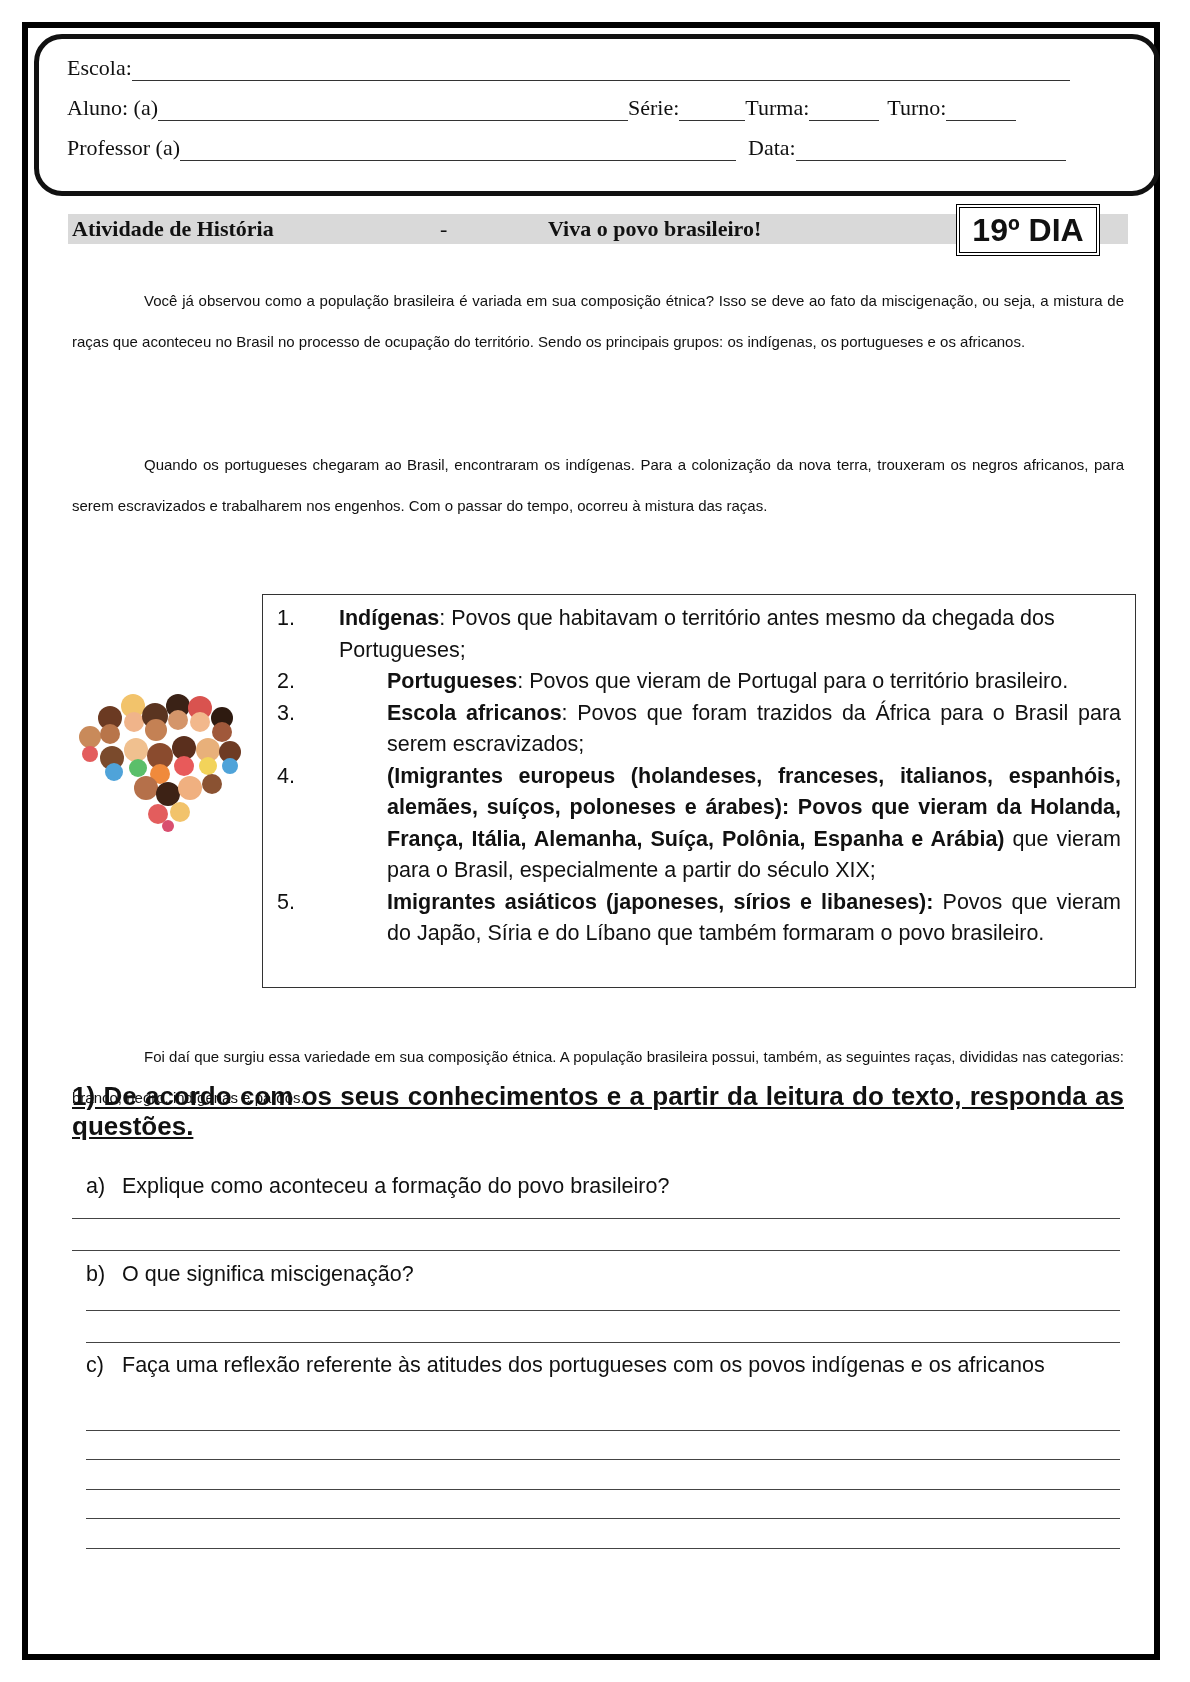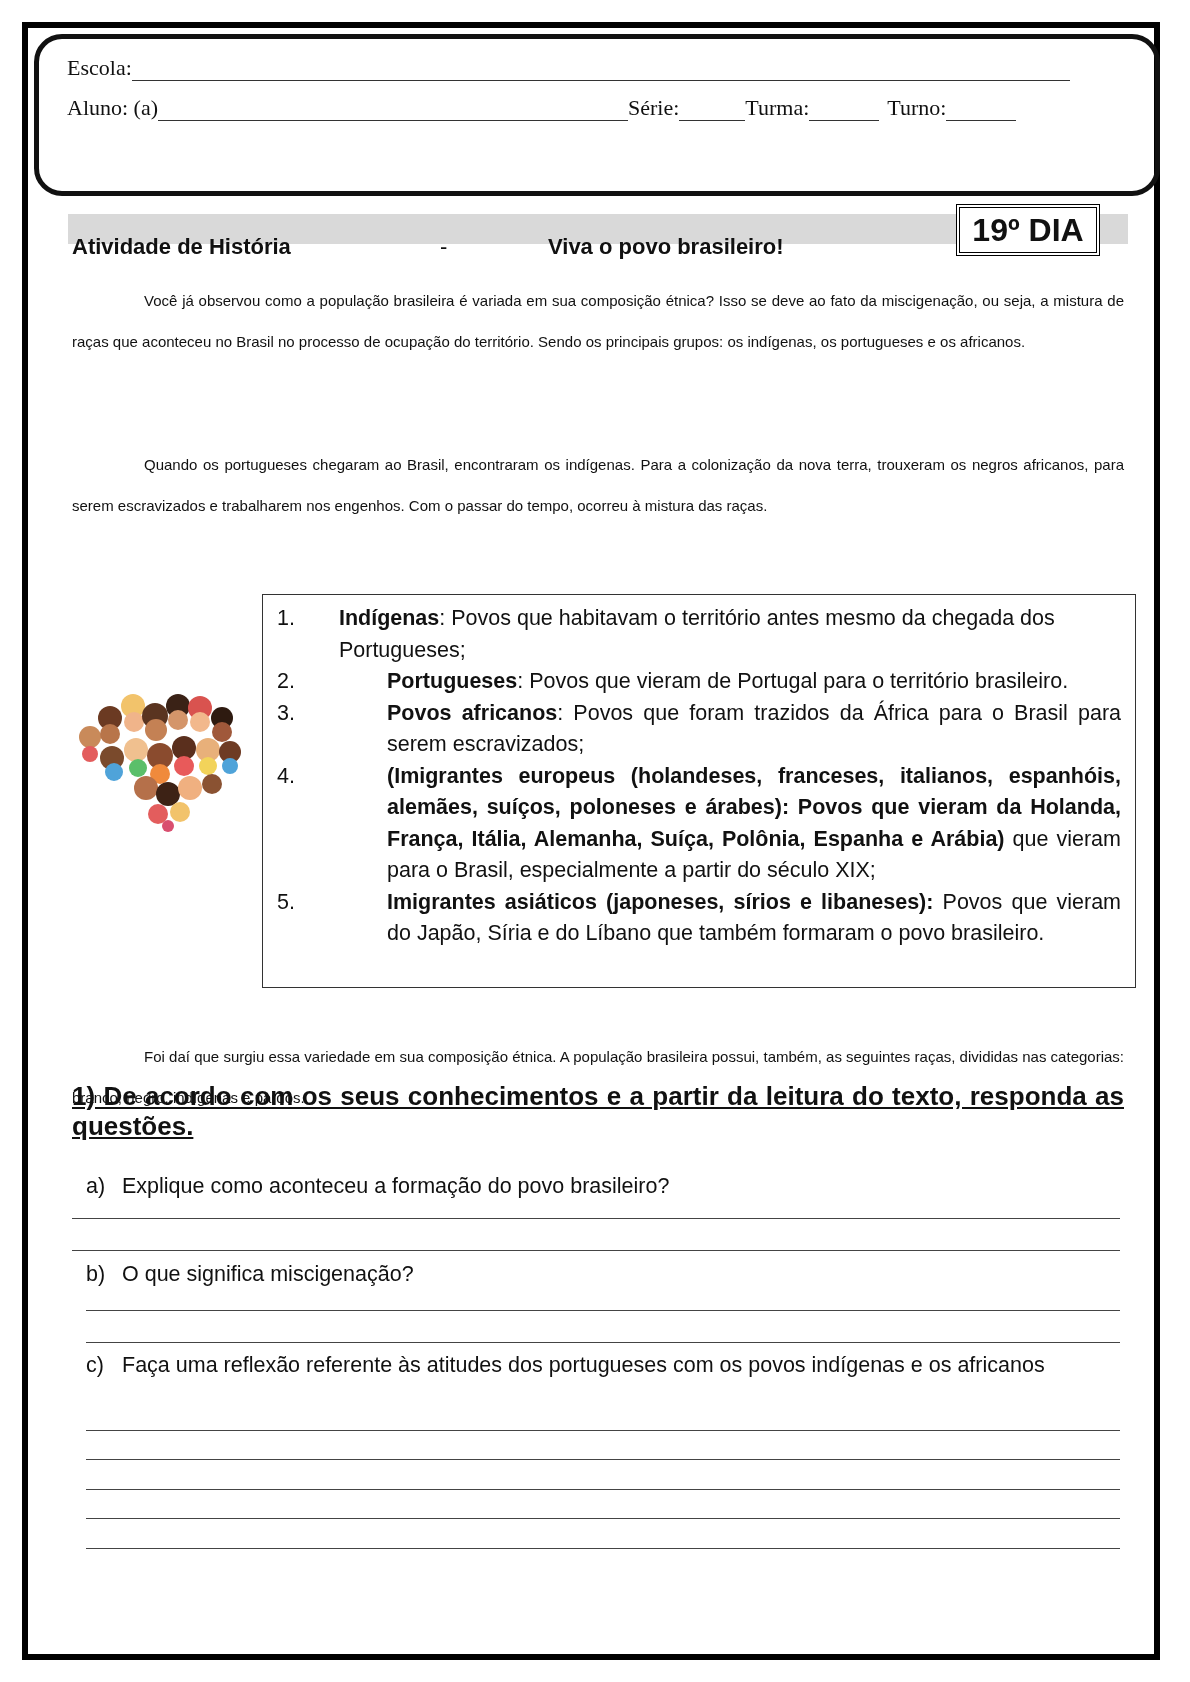--- a/index.html
+++ b/index.html
@@ -2,21 +2,21 @@
 <html><head>
 <meta charset="utf-8">
 <style>
   html, body { margin:0; padding:0; background:#fff; }
   body { width:1190px; height:1682px; position:relative; overflow:hidden; font-family:"Liberation Sans", sans-serif; color:#111; }
   .page-border { position:absolute; left:22px; top:22px; width:1138px; height:1638px; border:6px solid #000; box-sizing:border-box; }
   .header-box { position:absolute; left:34px; top:34px; width:1126px; height:162px; border:5px solid #111; border-radius:28px; box-sizing:border-box; font-family:"Liberation Serif", serif; font-size:22px; }
   .hrow { position:absolute; left:28px; display:flex; align-items:flex-end; white-space:nowrap; }
   .hrow .line { border-bottom:1.5px solid #333; display:inline-block; height:20px; }
   .title-bar { position:absolute; left:68px; top:214px; width:1060px; height:30px; background:#d9d9d9; font-weight:bold; font-size:22px; }
-  .title-bar span { position:absolute; top:20px; }
+  .title-bar span { position:absolute; top:2px;font-family:Liberation Serif, serif; }
   .day-box { position:absolute; left:956px; top:204px; width:144px; height:52px; border:3px double #000; border-width:4px; border-style:double; background:#fff; font-weight:bold; font-size:32px; display:flex; align-items:center; justify-content:center; box-sizing:border-box; }
   .para { position:absolute; left:72px; width:1052px; font-size:15px; line-height:41px; text-align:justify; }
   .indent { text-indent:72px; }
   .list-box { position:absolute; left:262px; top:594px; width:874px; height:394px; border:1.5px solid #333; box-sizing:border-box; padding:8px 14px 0 14px; font-size:21.5px; line-height:31.5px; }
   .li { display:flex; }
   .li .num { width:72px; flex:none; }
   .li .txt { flex:1; text-align:justify;margin-left:38px; }
   .illustration { position:absolute; left:76px; top:692px; width:170px; height:140px; }
   .q-title { position:absolute; left:72px; top:1081px; width:1052px; font-weight:bold; font-size:26px; line-height:30px; text-align:justify;text-decoration:underline; }
   .question { position:absolute; left:86px; width:1038px; font-size:21.5px; line-height:31px; display:flex; }
@@ -36,20 +36,26 @@
   </div>
   <div class="hrow" style="top:56px;">
     <span>Aluno: (a)</span>
     <span class="line" style="width:470px;"></span>
     <span>Série:</span>
     <span class="line" style="width:66px;"></span>
     <span>Turma:</span>
     <span class="line" style="width:70px;margin-right:8px;"></span>
     <span>Turno:</span>
     <span class="line" style="width:70px;"></span>
+  </div>
+  <div class="hrow" style="top:96px;">
+    <span>Professor (a)</span>
+    <span class="line" style="width:556px;margin-right:12px;"></span>
+    <span>Data:</span>
+    <span class="line" style="width:270px;"></span>
   </div>
 </div>
 
 <div class="title-bar">
   <span style="left:4px;">Atividade de História</span>
   <span style="left:372px;font-weight:normal;">-</span>
   <span style="left:480px;">Viva o povo brasileiro!</span>
 </div>
 <div class="day-box">
   <span>19º DIA</span>
@@ -102,21 +108,21 @@
   <div class="li">
     <span style="white-space:nowrap;">1.</span>&nbsp;
     <span class="txt" style="text-align:left;"><b>Indígenas</b><span>: Povos que habitavam o território antes mesmo da chegada dos Portugueses;</span></span>
   </div>
   <div class="li">
     <span class="num">2.</span>
     <span class="txt"><b>Portugueses</b><span>: Povos que vieram de Portugal para o território brasileiro.</span></span>
   </div>
   <div class="li">
     <span class="num">3.</span>
-    <span class="txt"><b>Povos africanos</b><span>: Povos que foram trazidos da África para o Brasil para serem escravizados;</span></span>
+    <span class="txt"><b>Escola africanos</b><span>: Povos que foram trazidos da África para o Brasil para serem escravizados;</span></span>
   </div>
   <div class="li">
     <span class="num">4.</span>
     <span class="txt"><b>(Imigrantes europeus (holandeses, franceses, italianos, espanhóis, alemães, suíços, poloneses e árabes): Povos que vieram da Holanda, França, Itália, Alemanha, Suíça, Polônia, Espanha e Arábia)</b><span> que vieram para o Brasil, especialmente a partir do século XIX;</span></span>
   </div>
   <div class="li">
     <span class="num">5.</span>
     <span class="txt"><b>Imigrantes asiáticos (japoneses, sírios e libaneses):</b><span> Povos que vieram do Japão, Síria e do Líbano que também formaram o povo brasileiro.</span></span>
   </div>
 </div>

